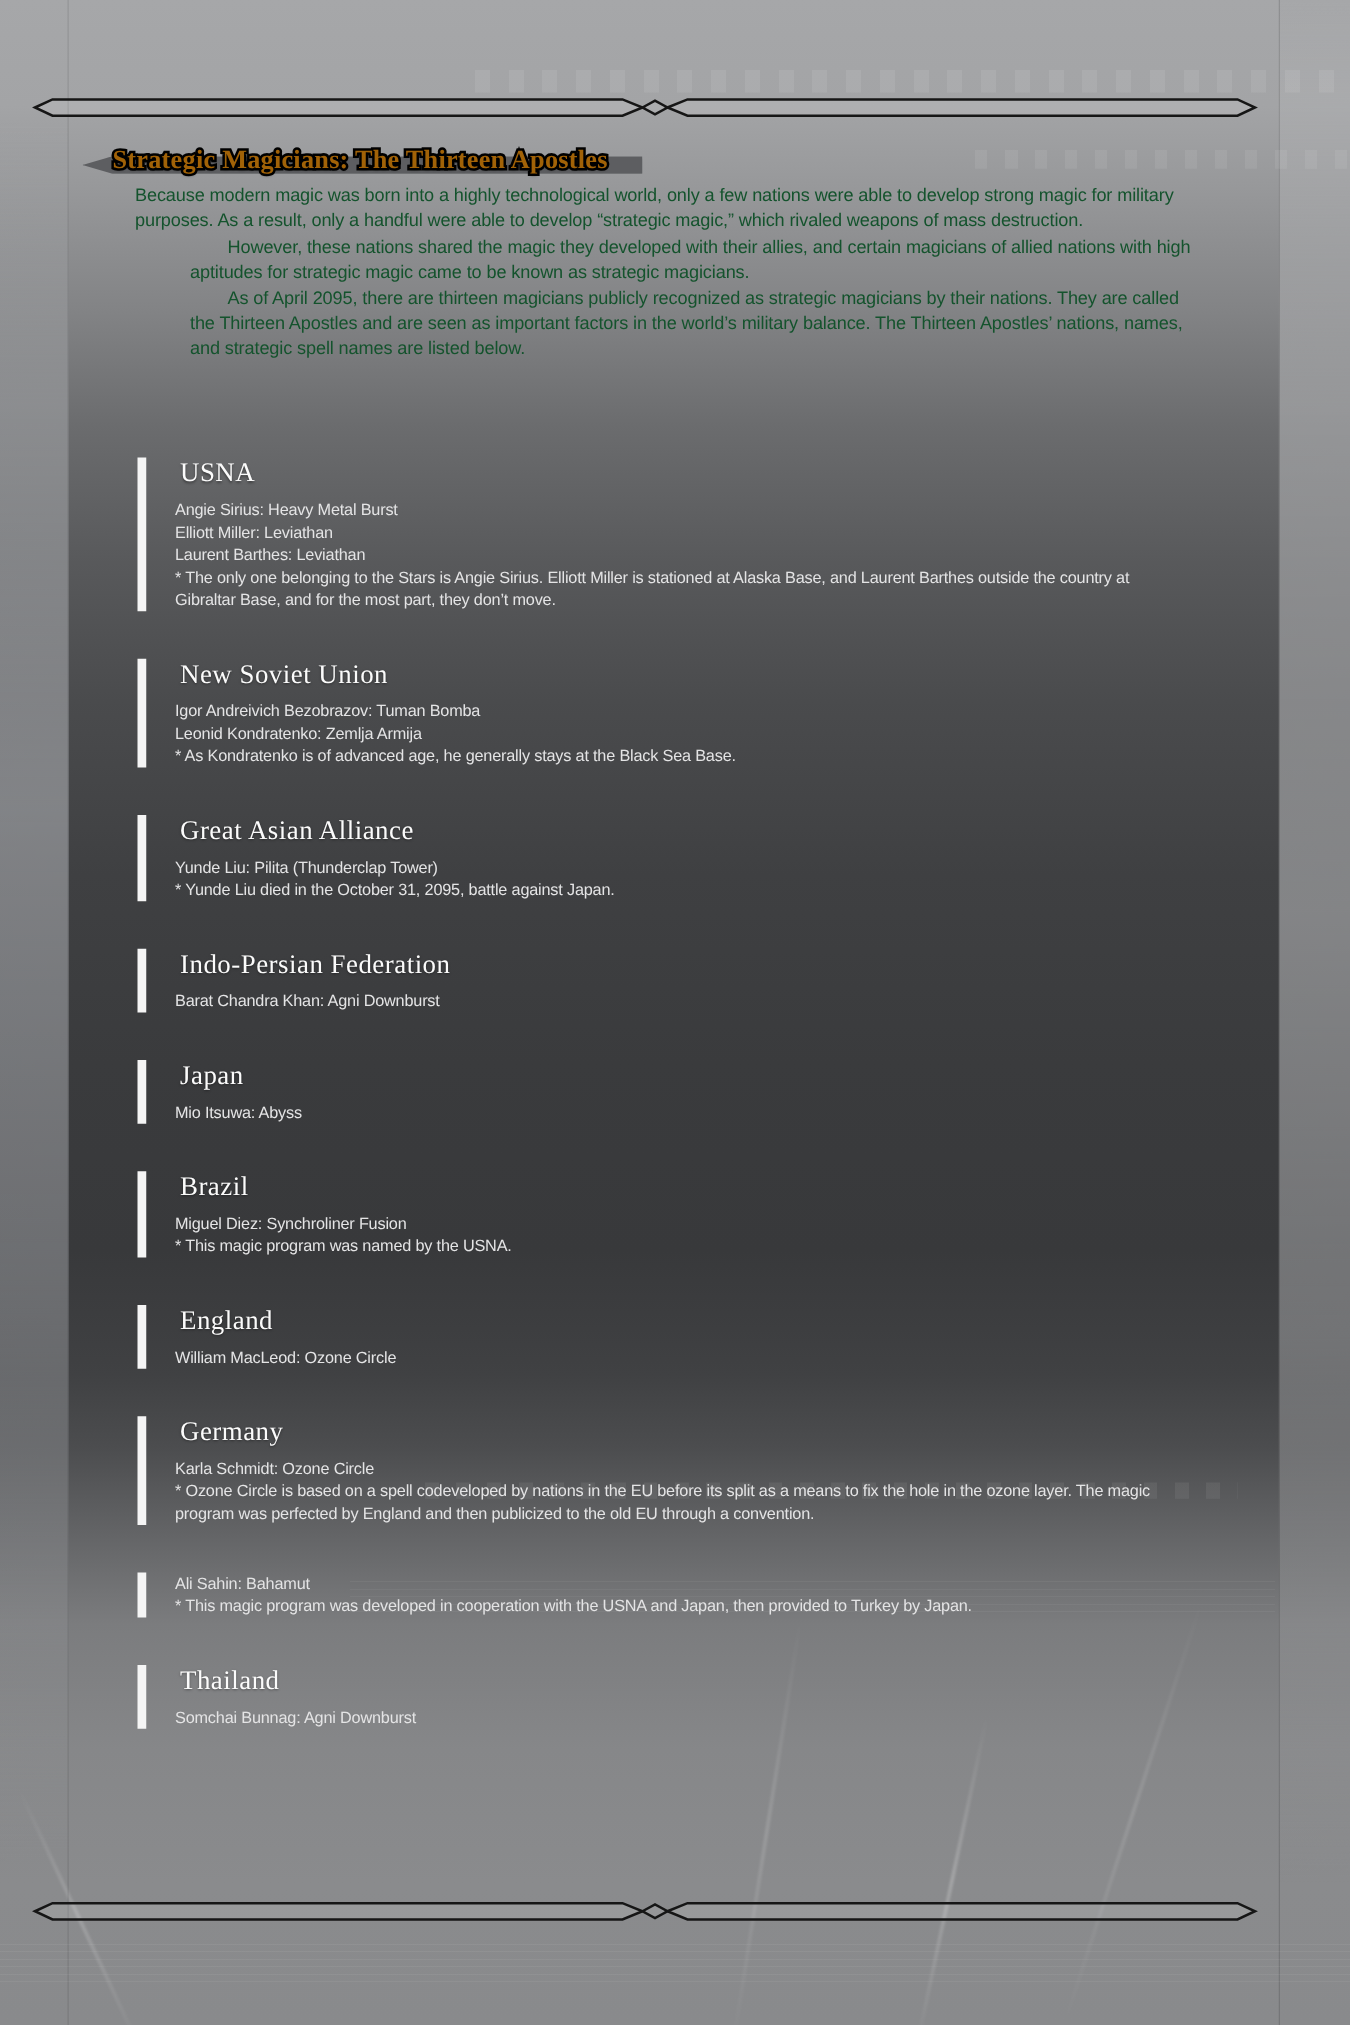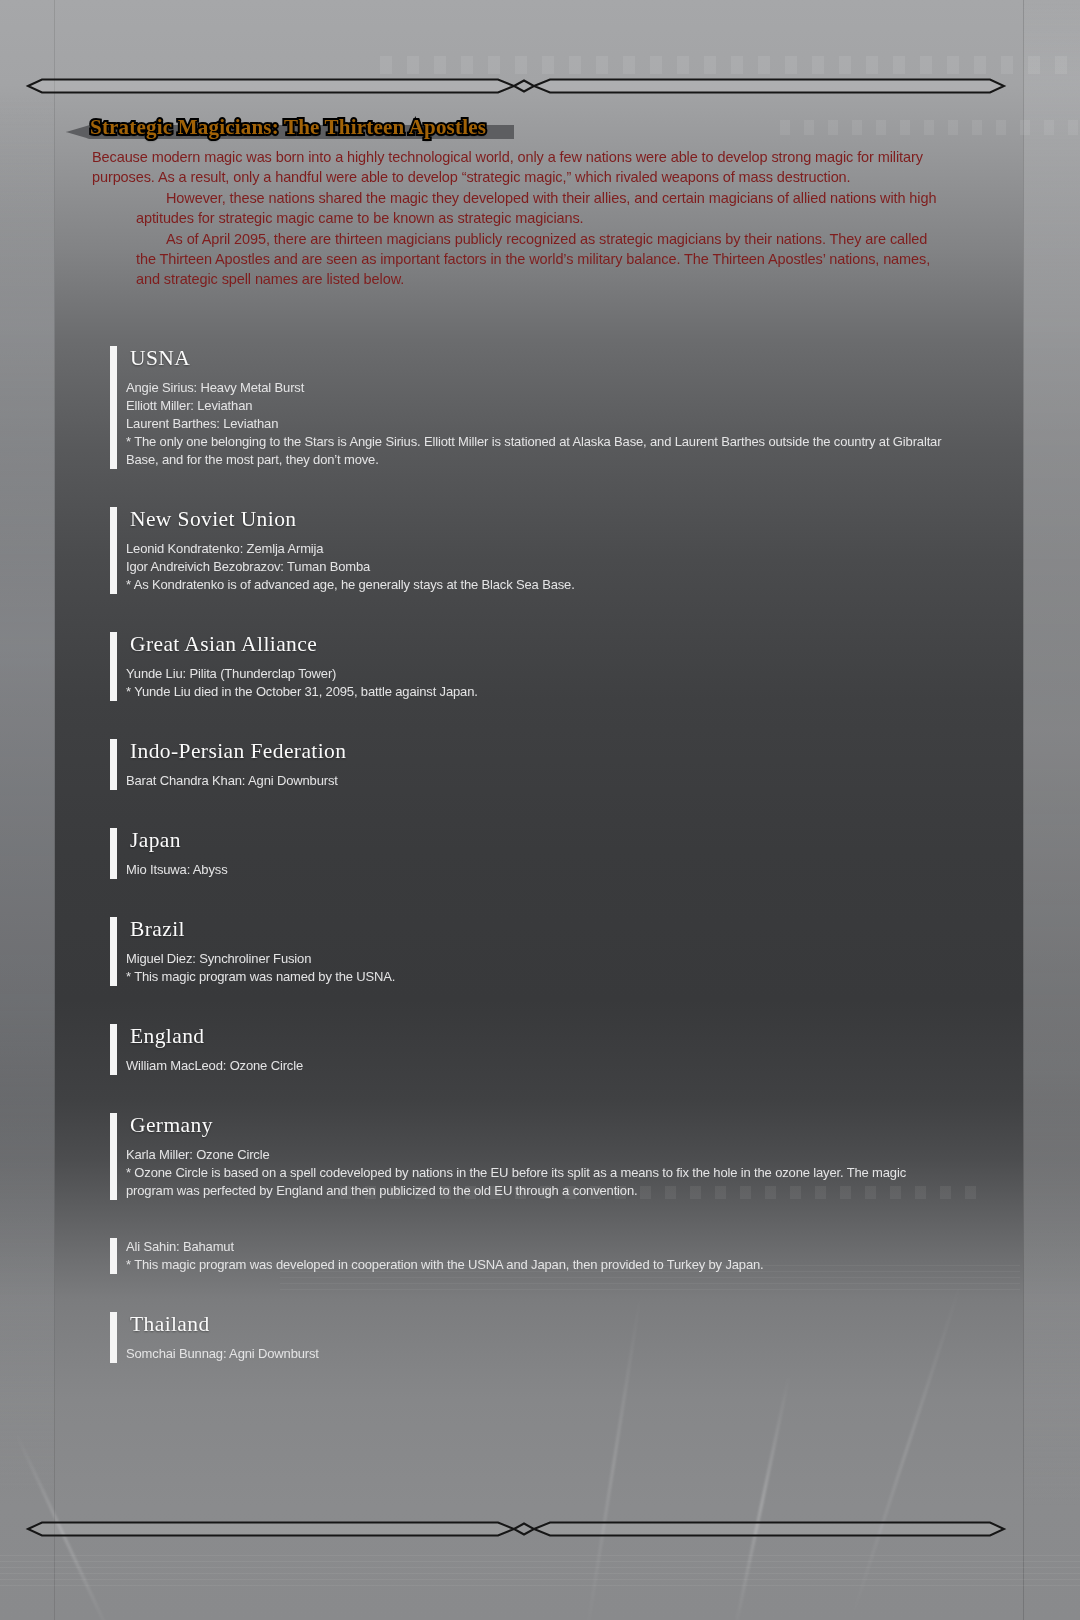--- a/index.html
+++ b/index.html
@@ -50,27 +50,27 @@
   .title-block{position:absolute;left:66px;top:115px;height:32px;}
   .title-banner{position:absolute;left:0;top:10px;width:448px;height:14px;background:#5d5e61;
     clip-path:polygon(0 50%, 24px 0, 100% 0, 100% 100%, 24px 100%);
     box-shadow:0 1px 2px rgba(0,0,0,.35);}
   .title-text{position:relative;margin-left:24px;
     font-family:"Liberation Serif","DejaVu Serif",serif;font-weight:700;font-size:21px;
     color:#a16207;letter-spacing:.2px;white-space:nowrap;
     -webkit-text-stroke:4px #000;paint-order:stroke fill;
     text-shadow:0 2px 2px rgba(0,0,0,.55);}
 
-  .intro{position:absolute;left:92px;top:147px;width:845px;color:#7f1d1d;
+  .intro{position:absolute;left:108px;top:147px;width:845px;color:#14532d;
     font-size:14.5px;line-height:20.4px;letter-spacing:-.1px;}
   .intro p{margin:0;}
   .intro p.indent{text-indent:30px;margin-left:44px;}
 
   .sections{position:absolute;left:110px;top:346px;width:845px;}
-  .section{border-left:7px solid #f5f5f5;padding-left:9px;margin-bottom:38px;}
+  .section{border-left:7px solid #f5f5f5;padding-left:23px;margin-bottom:38px;margin-top:20px;}
   .nation{font-family:"Liberation Serif","DejaVu Serif",serif;font-size:21.5px;line-height:24px;
     color:#fbfbfb;margin:0 0 9px 4px;letter-spacing:.4px;text-shadow:0 1px 2px rgba(0,0,0,.4);}
   .entry,.note{font-size:13px;line-height:18px;color:#e4e4e5;letter-spacing:-.15px;}
 </style>
 </head>
 <body>
 
 <div class="edge-left"></div>
 <div class="edge-right"></div>
 <div class="band dash1"></div>
@@ -107,22 +107,22 @@
         <div class="entry">Angie Sirius: Heavy Metal Burst</div>
         <div class="entry">Elliott Miller: Leviathan</div>
         <div class="entry">Laurent Barthes: Leviathan</div>
         <div class="note">* The only one belonging to the Stars is Angie Sirius. Elliott Miller is stationed at Alaska Base, and Laurent Barthes outside the country at Gibraltar Base, and for the most part, they don’t move.</div>
       </div>
   </div>
 
   <div class="section">
     <div class="nation">New Soviet Union</div>
     <div class="body">
+        <div class="entry">Igor Andreivich Bezobrazov: Tuman Bomba</div>
         <div class="entry">Leonid Kondratenko: Zemlja Armija</div>
-        <div class="entry">Igor Andreivich Bezobrazov: Tuman Bomba</div>
         <div class="note">* As Kondratenko is of advanced age, he generally stays at the Black Sea Base.</div>
       </div>
   </div>
 
   <div class="section">
     <div class="nation">Great Asian Alliance</div>
     <div class="body">
         <div class="entry">Yunde Liu: Pilita (Thunderclap Tower)</div>
         <div class="note">* Yunde Liu died in the October 31, 2095, battle against Japan.</div>
       </div>
@@ -153,21 +153,21 @@
   <div class="section">
     <div class="nation">England</div>
     <div class="body">
         <div class="entry">William MacLeod: Ozone Circle</div>
       </div>
   </div>
 
   <div class="section">
     <div class="nation">Germany</div>
     <div class="body">
-        <div class="entry">Karla Miller: Ozone Circle</div>
+        <div class="entry">Karla Schmidt: Ozone Circle</div>
         <div class="note">* Ozone Circle is based on a spell codeveloped by nations in the EU before its split as a means to fix the hole in the ozone layer. The magic program was perfected by England and then publicized to the old EU through a convention.</div>
       </div>
   </div>
 
   <div class="section">
     <div class="body">
         <div class="entry">Ali Sahin: Bahamut</div>
         <div class="note">* This magic program was developed in cooperation with the USNA and Japan, then provided to Turkey by Japan.</div>
       </div>
   </div>

